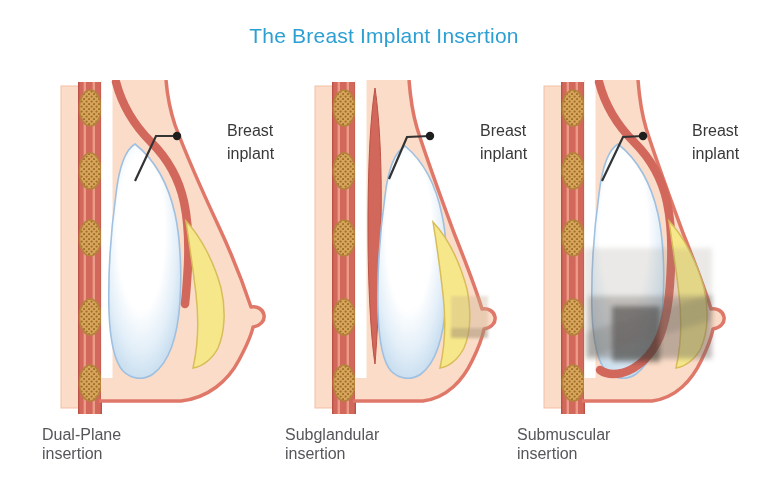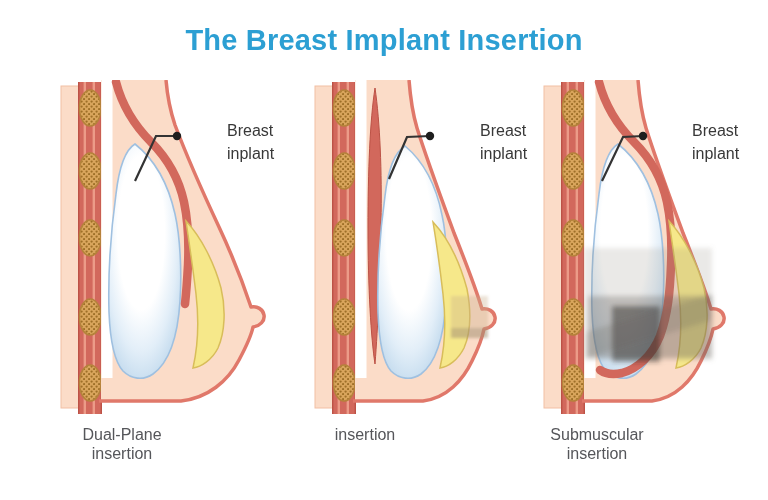--- a/index.html
+++ b/index.html
@@ -2,29 +2,29 @@
 <html><head>
 <meta charset="utf-8">
 <style>
   html,body{margin:0;padding:0;background:#fff;}
   .stage{
     position:relative;width:768px;height:500px;background:#fff;overflow:hidden;
     font-family:"Liberation Sans","DejaVu Sans",sans-serif;
   }
   .title{
     position:absolute;left:0;right:0;top:24px;text-align:center;
-    font-size:29px;font-weight:bold;letter-spacing:.2px;
+    font-size:21px;font-weight:normal;letter-spacing:.2px;
   }
   .svg-slot{position:absolute;top:80px;width:230px;height:345px;}
   .implant-label{
     position:absolute;top:120px;font-size:16px;line-height:22.5px;
     color:#383838;font-weight:500;white-space:nowrap;margin-left:43px;
   }
   .caption{
-    position:absolute;top:425px;width:160px;text-align:center;
+    position:absolute;top:425px;width:160px;
     font-size:16px;line-height:19px;color:#55565A;
   }
 </style>
 </head>
 <body>
 
 <div class="stage">
 
   <div class="title" style="color: rgb(44, 159, 211);">The Breast Implant Insertion</div>
 
@@ -178,20 +178,21 @@
   <div class="implant-label" style="left: 649px; color: rgb(56, 56, 56);">
     <div>Breast</div>
     <div>inplant</div>
   </div>
 
   <div class="caption" style="left: 42px; color: rgb(85, 86, 90);">
     <div>Dual-Plane</div>
     <div>insertion</div>
   </div>
   <div class="caption" style="left: 285px; color: rgb(85, 86, 90);">
+    <div>Subglandular</div>
     <div>insertion</div>
   </div>
   <div class="caption" style="left: 517px; color: rgb(85, 86, 90);">
     <div>Submuscular</div>
     <div>insertion</div>
   </div>
 
 </div>
 
 </body></html>

